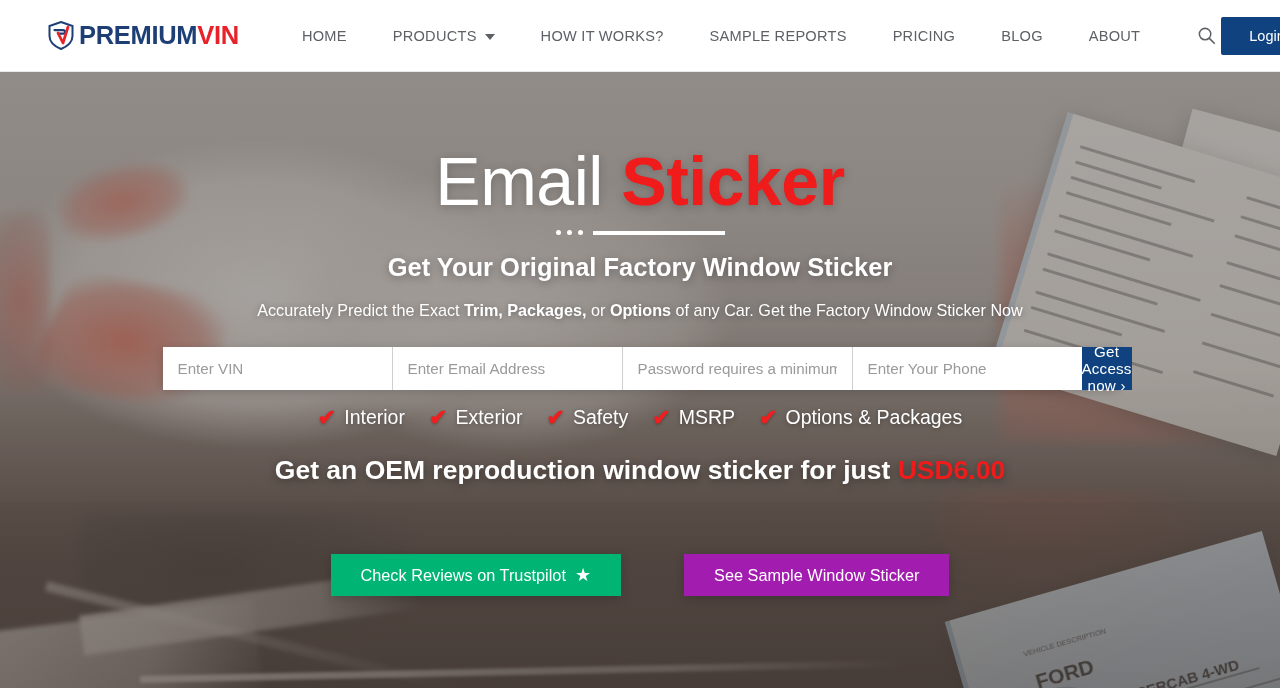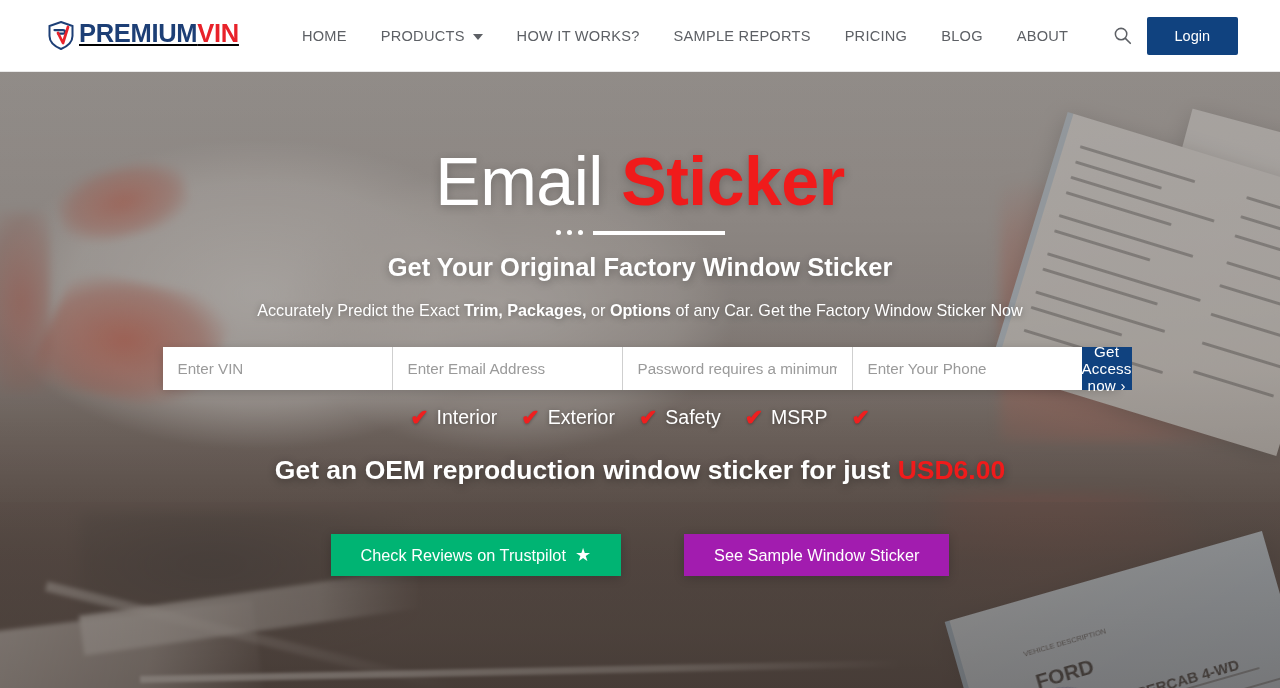--- a/index.html
+++ b/index.html
@@ -12,36 +12,35 @@
 
   
   .header {
     position: relative; z-index: 30;
     height: 72px; width: 1280px;
     background: #ffffff;
     border-bottom: 1px solid #e9e9e9;
     display: flex; align-items: center;
   }
   .logo {
-    display: flex; align-items: flex-start;
+    display: flex; align-items: center;
     margin-left: 48px; cursor: pointer;
     user-select: none;
-    text-decoration: underline;
   }
   .logo-shield { width: 26px; height: 29px; margin-right: 5px; flex: 0 0 auto; }
   .logo-text {
     font-size: 25.5px; font-weight: 700; letter-spacing: -0.3px;
     line-height: 1;
   }
   .logo-text .premium { color: #1d3f76; }
   .logo-text .vin { color: #e8222a; }
 
   .nav {
     display: flex; align-items: center;
-    margin-left: 46px; gap: 0px;
+    margin-left: 46px; gap: 12px;
   }
   .nav-item {
     font-size: 14.6px; font-weight: 400; letter-spacing: 0.25px;
     color: #5d6065; cursor: pointer; padding: 0 17px;
     white-space: nowrap; display: flex; align-items: center; gap: 8px;
   }
   .caret {
     width: 0; height: 0;
     border-left: 5px solid transparent;
     border-right: 5px solid transparent;
@@ -292,21 +291,21 @@
     text-shadow: 0 1px 5px rgba(0,0,0,.35); white-space: nowrap;
   }
 
   .price-line {
     margin-top: 26px;
     font-size: 26.5px; font-weight: 700; color: #ffffff;
     text-shadow: 0 2px 8px rgba(0,0,0,.38); white-space: nowrap;
   }
   .price-line .price { color: #f01b1b; }
 
-  .cta-row { display: flex; gap: 63px; margin-top: 48px; }
+  .cta-row { display: flex; gap: 63px; margin-top: 68px; }
   .cta {
     border: none; cursor: pointer; color: #fff;
     font-family: "Liberation Sans", sans-serif;
     font-size: 16.3px; height: 42px;
     display: flex; align-items: center; justify-content: center; gap: 9px;
     padding: 0 30px; white-space: nowrap;
     box-shadow: 0 2px 10px rgba(0,0,0,.2);
   }
   .cta-trust { background: #00b473; }
   .cta-sample { background: #a21caf; }
@@ -464,20 +463,21 @@
       <div class="feature">
         <span class="tick">✔</span>
         <span class="feature-label">Safety</span>
       </div>
       <div class="feature">
         <span class="tick">✔</span>
         <span class="feature-label">MSRP</span>
       </div>
       <div class="feature">
         <span class="tick">✔</span>
+        <span class="feature-label">Options &amp; Packages</span>
       </div>
     </div>
 
     <div class="price-line">
       <span>Get an OEM reproduction window sticker for just </span><span class="price">USD6.00</span>
     </div>
 
     <div class="cta-row">
       <button class="cta cta-trust">
         <span>Check Reviews on Trustpilot</span>

